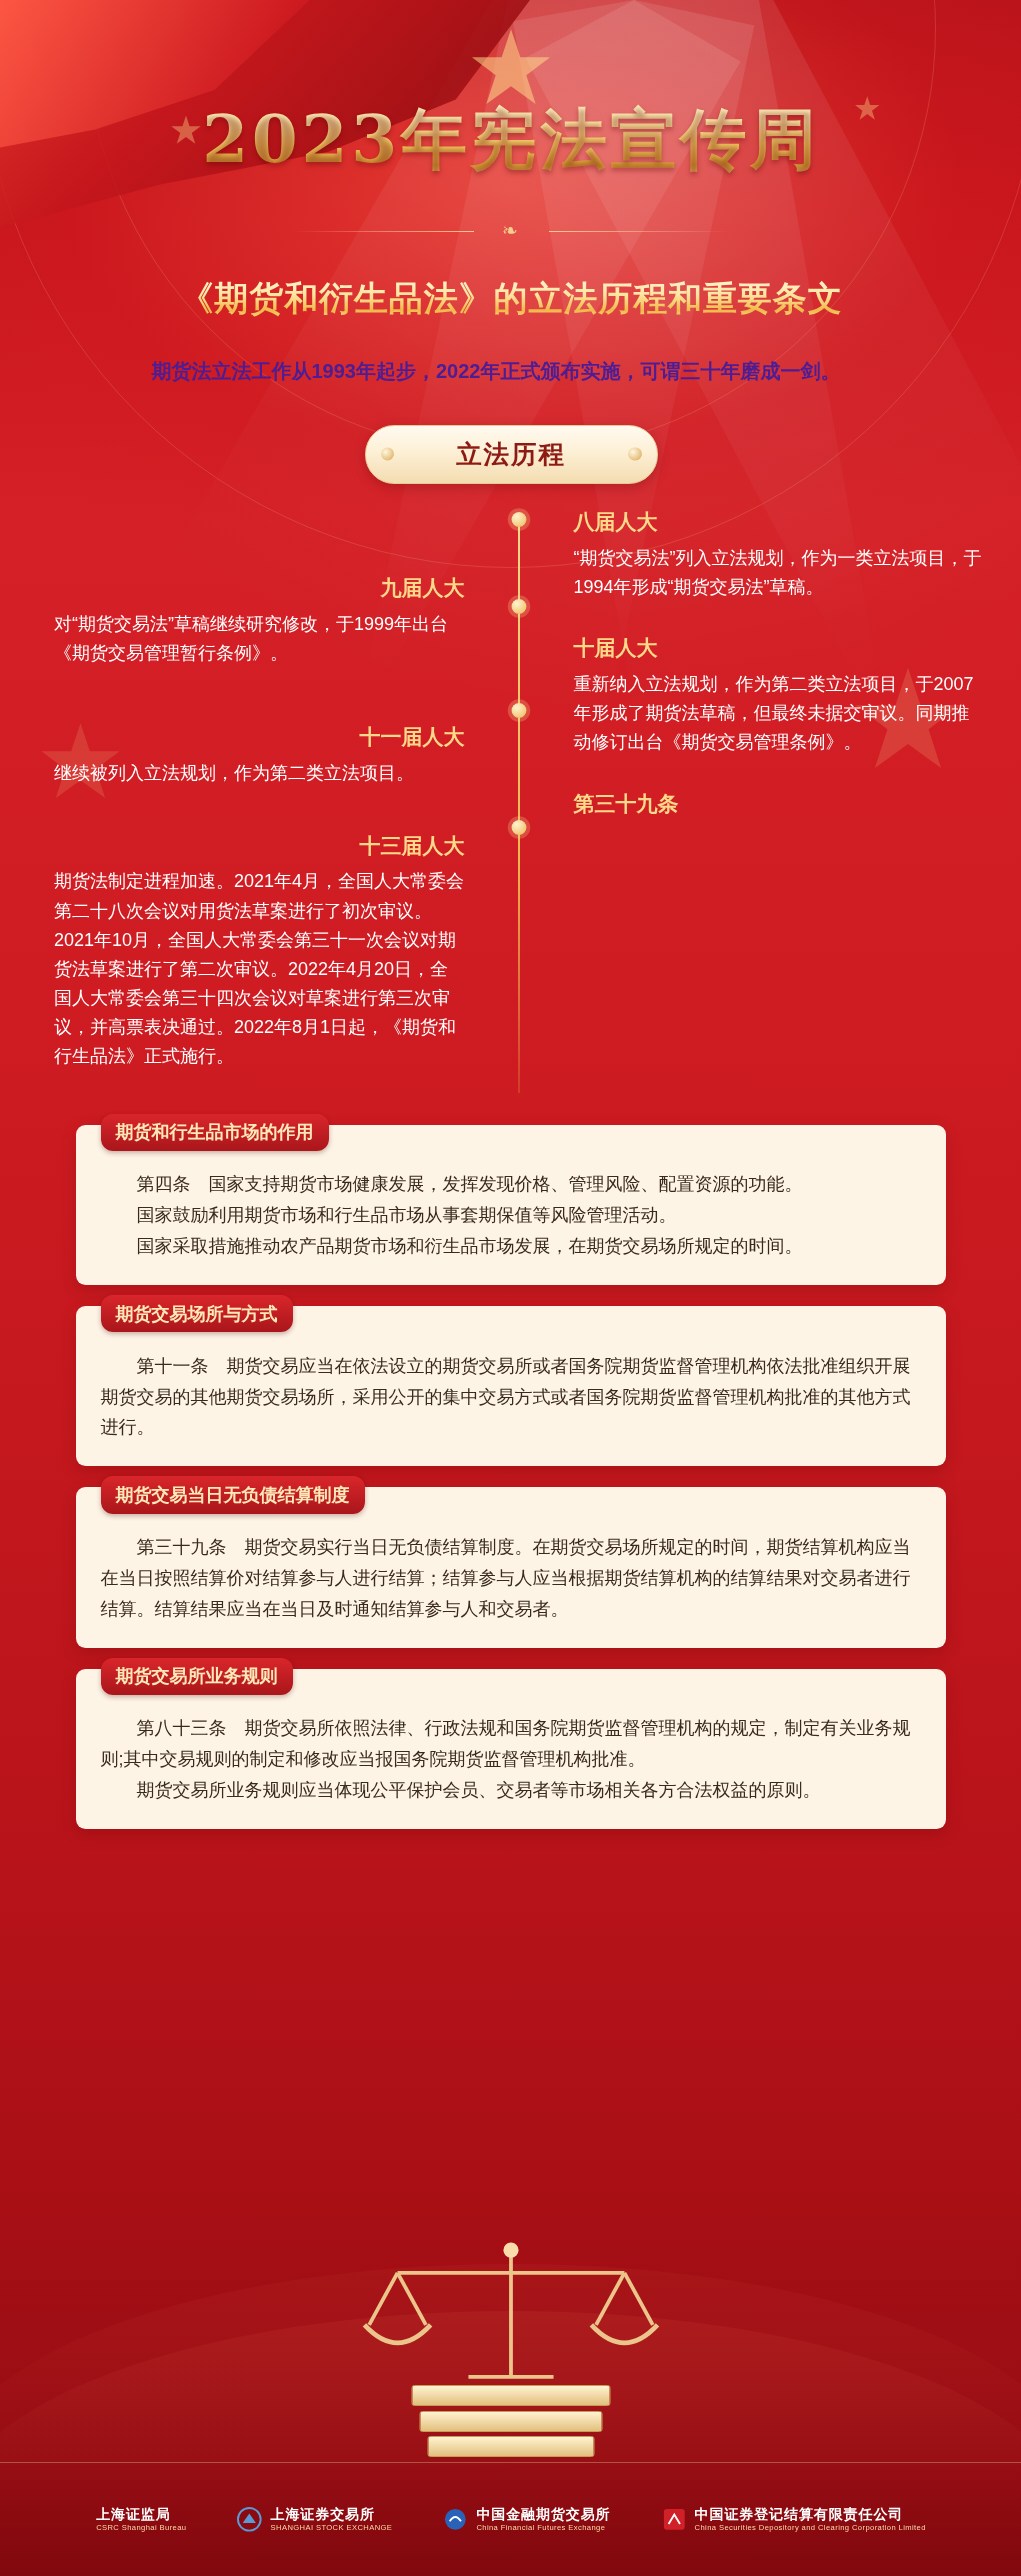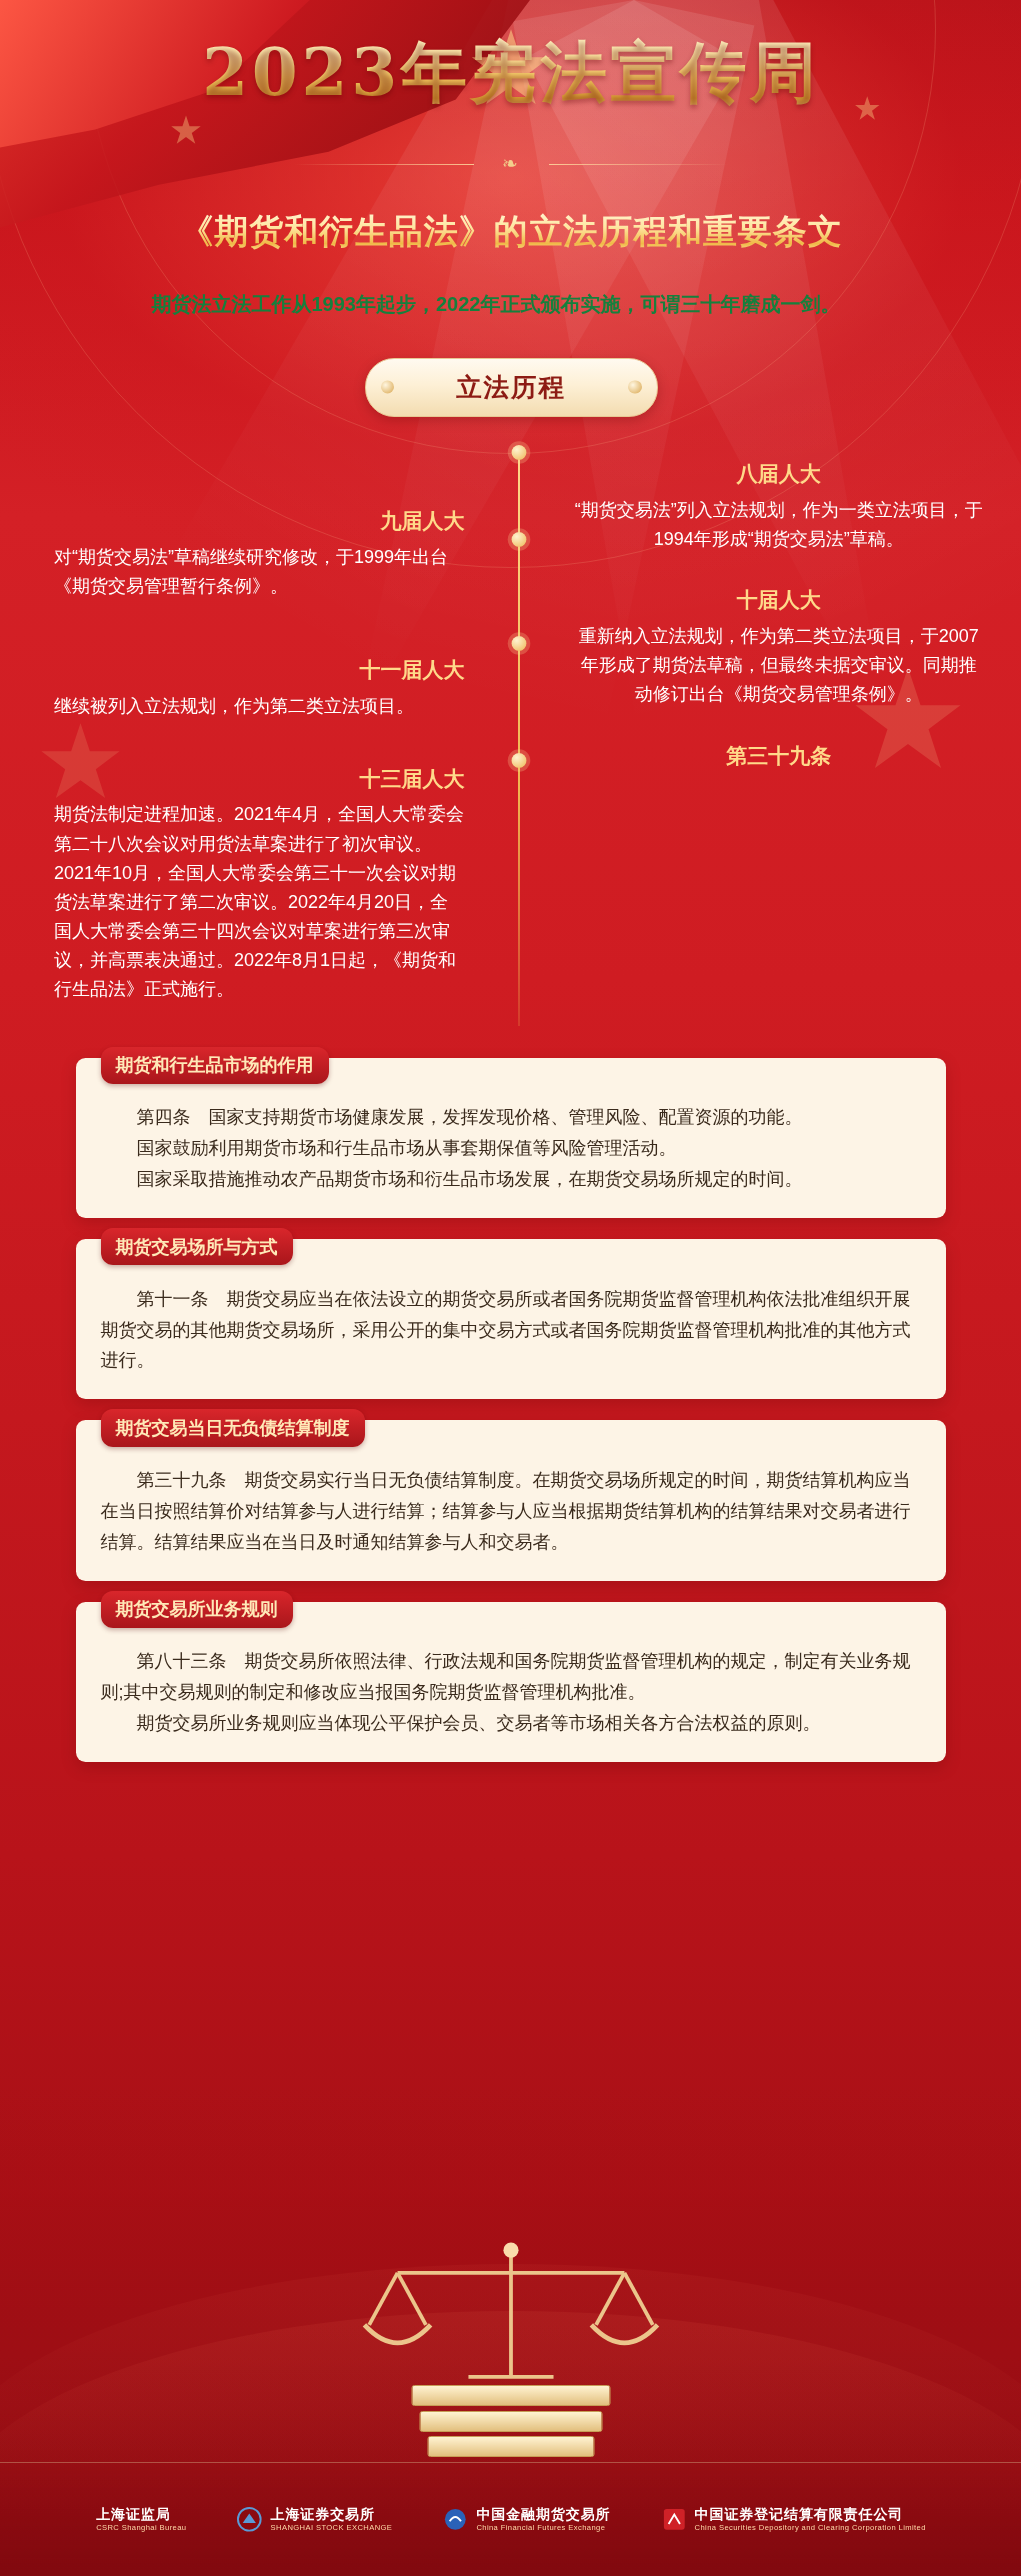--- a/index.html
+++ b/index.html
@@ -48,21 +48,21 @@
   .smallstar { position:absolute; opacity:.38; }
 
   
   .arc {
     position:absolute; border:1.9px solid rgba(255,200,150,0.18);
     border-radius:50%; pointer-events:none;
   }
 
   
   .header {
-    position: relative; z-index: 5; text-align: center;  margin-top: 28px;
+    position: relative; z-index: 5; text-align: center; padding-top: 95px;
   }
   .main-title {
     font-family: "DejaVu Serif", "Liberation Serif", serif;
     font-size: 66px; font-weight: bold; letter-spacing: 3.8px;
     background: linear-gradient(180deg,#fff4cf 0%, #ffe9a8 28%, #f5c860 55%, #d79b33 78%, #f8de9a 100%);
     -webkit-background-clip: text; background-clip: text; color: transparent;
     text-shadow: 0 2.8px 5.7px rgba(90,0,0,.35);
   }
   .divider {
     margin: 34px auto 0; width: 435px; height: 24.6px; position: relative;
@@ -80,21 +80,21 @@
   .sub-title {
     margin-top: 32px;
     font-family: "DejaVu Serif","Liberation Serif", serif;
     font-size: 34px; font-weight: bold; letter-spacing: 0.9px;
     background: linear-gradient(180deg,#fff6d8 0%, #ffe6a0 40%, #f0b948 75%, #ffe9ad 100%);
     -webkit-background-clip: text; background-clip: text; color: transparent;
   }
 
   .lede {
     margin: 32px auto 0; width: 719px;
-    color: #15803d; font-size: 20px; font-weight: bold; line-height: 1.75;
+    color: #4c1d95; font-size: 20px; font-weight: bold; line-height: 1.75;
     text-align: left; text-indent: 0;
   }
 
   
   .badge-wrap { margin: 36px auto 0; width: 293px; position: relative; z-index:5;}
   .badge {
     height: 59px; border-radius: 29px;
     background: linear-gradient(180deg,#fffaf0 0%, #fdf0d6 45%, #f3dcb0 100%);
     border: 1.9px solid #e8c894;
     box-shadow: 0 3.8px 11.4px rgba(80,0,0,.25);
@@ -111,21 +111,21 @@
   .badge:after{ right:15px; }
 
   
   .timeline {
     position: relative; z-index: 5;
     width: 946px; margin: 24.6px auto 0;
     display: flex;
   }
   .tl-col { width: 445px; }
   .tl-col.left { text-align: right; padding-right: 26.5px; margin-left: 16px; }
-  .tl-col.right { text-align: center; padding-left: 26.5px; margin-top: 19px; }
+  .tl-col.right { text-align: left; padding-left: 26.5px; }
   .tl-axis { width: 57px; position: relative; }
   .tl-axis .line {
     position:absolute; left: 50%; top: 5.7px; bottom: 0; width: 2.8px;
     margin-left:-1.4px;
     background: linear-gradient(180deg,#ffd98a, #f0b64f 60%, rgba(240,182,79,.2));
   }
   .dot {
     position:absolute; left:50%; transform:translateX(-50%);
     width:15px; height:15px; border-radius:50%;
     background: radial-gradient(circle at 35% 30%, #fff3cf, #edb654);

